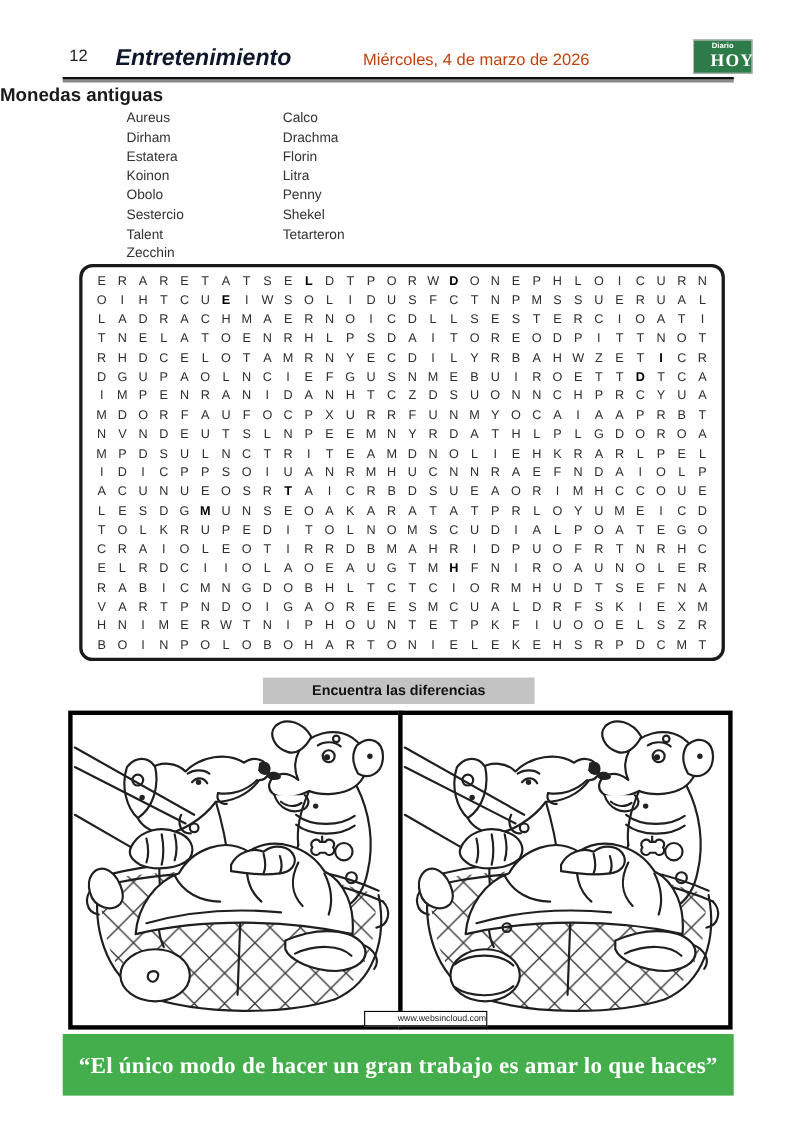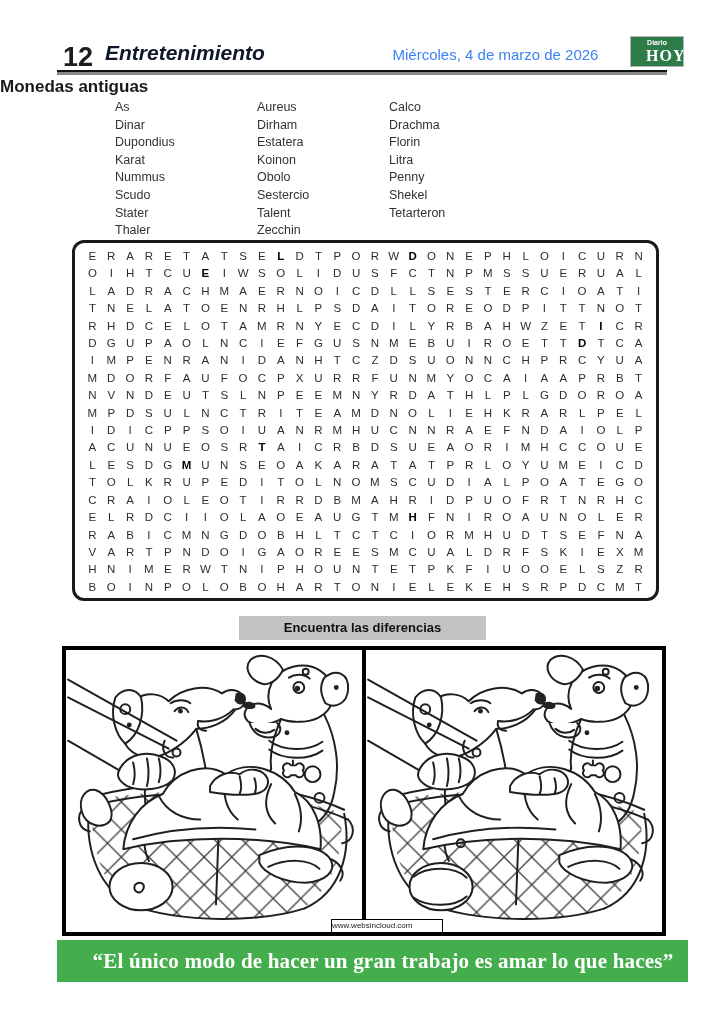--- a/index.html
+++ b/index.html
@@ -1,22 +1,22 @@
 <!DOCTYPE html>
 <html style="--banner-green: #45ae4c; --logo-green: #2e7b4a; --heading-bg: #c3c3c3;"><head>
 <meta charset="utf-8">
 <style>
   html,body{margin:0;padding:0;background:#fff;}
   body{width:723px;height:1024px;position:relative;font-family:"Liberation Sans",sans-serif;color:#222;overflow:hidden;}
   .abs{position:absolute;}
 
   
-  #page-number{left:63px;top:42px;font-size:27px;font-weight:bold;color:#1c1c1c;}
+  #page-number{left:63px;top:42px;font-size:15px;font-weight:normal;color:#1c1c1c;}
   #section-title{left:105px;top:41px;font-size:21px;font-weight:bold;font-style:italic;color:#0f172a;}
-  #header-date{left:348px;top:46px;width:295px;text-align:center;font-size:15px;color:#3b82f6;}
+  #header-date{left:330px;top:46px;width:295px;text-align:left;font-size:15px;color:#c2410c;}
   #logo{left:630px;top:36px;width:54px;height:31px;background:var(--logo-green,#2e7b4a);
         border:1px solid #b5b5b5;box-sizing:border-box;text-align:center;color:#fff;}
   #logo .logo-top{font-size:7px;font-weight:bold;line-height:8px;margin-top:2px;}
   #logo .logo-main{font-size:16px;font-weight:bold;letter-spacing:1px;line-height:17px;font-family:"Liberation Serif",serif;margin-left:15px;}
   #header-rule{left:57px;top:70px;width:610px;height:5px;border-top:2px solid #111;background:#8a8a8a;box-sizing:border-box;}
 
   
   #puzzle-title{left:0;top:77px;width:723px;font-size:17px;font-weight:bold;color:#1a1a1a;}
   #word-list{left:115px;top:99px;width:530px;display:flex;}
   .word-col{width:142px;}
@@ -30,25 +30,25 @@
   .cell.b{font-weight:bold;color:#000;}
 
   
   #diff-heading{left:239px;top:616px;width:247px;height:24px;background:var(--heading-bg,#c3c3c3);
                 text-align:center;font-size:13px;font-weight:bold;color:#111;line-height:24px;}
   #frames{left:62px;top:646px;display:flex;}
   .frame{width:304px;height:290px;border:4px solid #000;box-sizing:border-box;background:#fff;}
   .frame + .frame{margin-left:-4px;}
   .frame svg{width:100%;height:100%;display:block;}
   #watermark{left:331px;top:919px;width:112px;height:14px;background:#fff;border:1px solid #000;
-             box-sizing:border-box;font-size:8px;line-height:11px;text-align:left;color:#222;z-index:3;}
+             box-sizing:border-box;font-size:8px;line-height:11px;text-align:right;color:#222;z-index:3;}
 
   
-  #quote-banner{left:57px;top:940px;width:610px;height:42px;background:var(--banner-green,#45ae4c);
-                display:flex;align-items:center;justify-content:center;padding-left:21px;}
+  #quote-banner{left:57px;top:940px;width:610px;height:56px;background:var(--banner-green,#45ae4c);
+                display:flex;align-items:center;justify-content:center;}
   #quote-text{color:#fff;font-family:"Liberation Serif",serif;font-weight:bold;font-size:21px;letter-spacing:.2px;}
 
   .hidden-defs{position:absolute;width:0;height:0;overflow:hidden;}
 </style>
 </head>
 <body>
 
 <svg class="hidden-defs" aria-hidden="true">
   <defs>
     <pattern id="lat" width="28" height="28" patternUnits="userSpaceOnUse">
@@ -144,30 +144,20 @@
 <div class="abs" id="header-date">Miércoles, 4 de marzo de 2026</div>
 <div class="abs" id="logo">
   <div class="logo-top">Diario</div>
   <div class="logo-main">HOY</div>
 </div>
 <div class="abs" id="header-rule"></div>
 
 <div class="abs" id="puzzle-title">Monedas antiguas</div>
 <div class="abs" id="word-list">
     <div class="word-col">
-      <div class="word">As</div>
-      <div class="word">Dinar</div>
-      <div class="word">Dupondius</div>
-      <div class="word">Karat</div>
-      <div class="word">Nummus</div>
-      <div class="word">Scudo</div>
-      <div class="word">Stater</div>
-      <div class="word">Thaler</div>
-    </div>
-    <div class="word-col">
       <div class="word">Aureus</div>
       <div class="word">Dirham</div>
       <div class="word">Estatera</div>
       <div class="word">Koinon</div>
       <div class="word">Obolo</div>
       <div class="word">Sestercio</div>
       <div class="word">Talent</div>
       <div class="word">Zecchin</div>
     </div>
     <div class="word-col">

